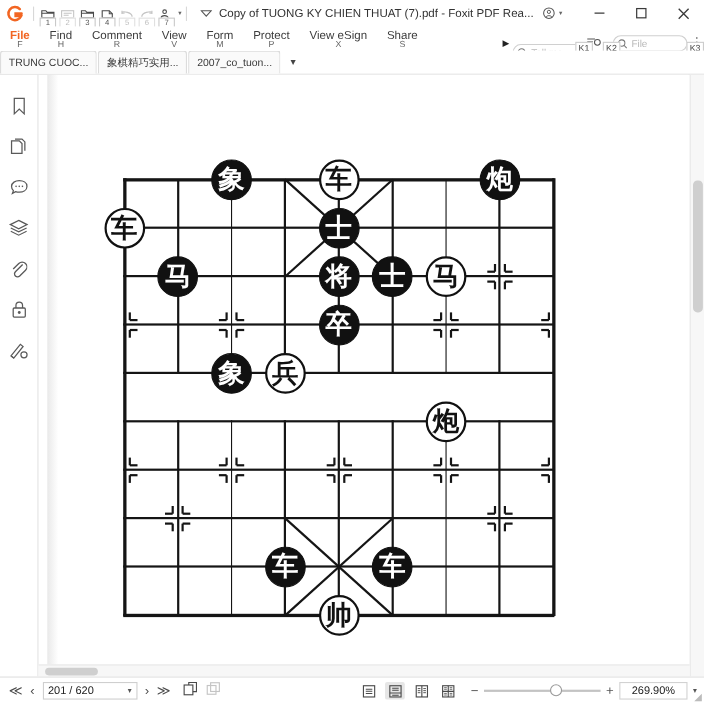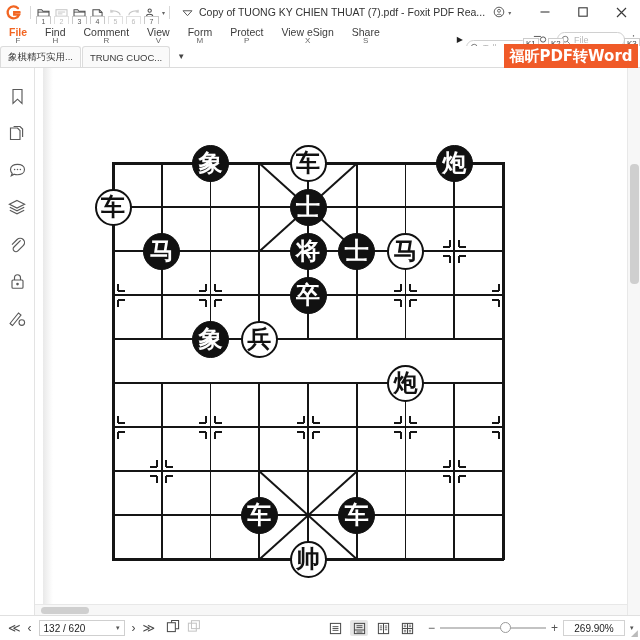--- a/index.html
+++ b/index.html
@@ -333,29 +333,31 @@
       <span class="vdots">⋮</span>
     </div>
 
     <span class="kbtag" style="left:523px;">K1</span>
     <span class="kbtag" style="left:548px;">K2</span>
     <span class="kbtag" style="left:624px;">K3</span>
   </div>
 
   <div class="doctabs">
     <div class="dtab">
+      <span>TRUNG CUOC...</span>
+    </div>
+    <div class="dtab">
       <span>象棋精巧实用...</span>
     </div>
     <div class="dtab">
-      <span>TRUNG CUOC...</span>
+      <span>2007_co_tuon...</span>
     </div>
     <div class="dtabs-more">▼</div>
   </div>
 
-  <div class="watermark">福昕PDF转Word</div>
 
   <div class="leftnav">
     <div class="navicon">
       <svg width="15" height="17" viewBox="0 0 15 17">
           <path d="M3 1.5 H12 V15.5 L7.5 11.2 L3 15.5 Z" fill="none" stroke="#5a5a5a" stroke-width="1.15"></path>
         </svg>
     </div>
     <div class="navicon">
       <svg width="16" height="17" viewBox="0 0 16 17">
           <path d="M1.5 3 H8.5 L11 5.5 V14.5 H1.5 Z" fill="none" stroke="#5a5a5a" stroke-width="1.15"></path>
@@ -553,21 +555,21 @@
     <div class="hscroll">
       <div class="hthumb"></div>
     </div>
   </div>
 
   <div class="statusbar">
     <div class="sb-left">
       <span class="navarrow">≪</span>
       <span class="navarrow">‹</span>
       <div class="pagebox">
-        <span>132 / 620</span>
+        <span>201 / 620</span>
         <span style="font-size:7px;color:#555;">▾</span>
       </div>
       <span class="navarrow">›</span>
       <span class="navarrow">≫</span>
       <span style="margin-left:4px;">
         <svg width="14" height="14" viewBox="0 0 15 15">
             <rect x="1.5" y="4" width="8.5" height="9.5" fill="none" stroke="#4a4a4a" stroke-width="1.1"></rect>
             <path d="M6 4 V1.5 H13.5 V10.5 H10" fill="none" stroke="#4a4a4a" stroke-width="1.1"></path>
           </svg>
       </span>

